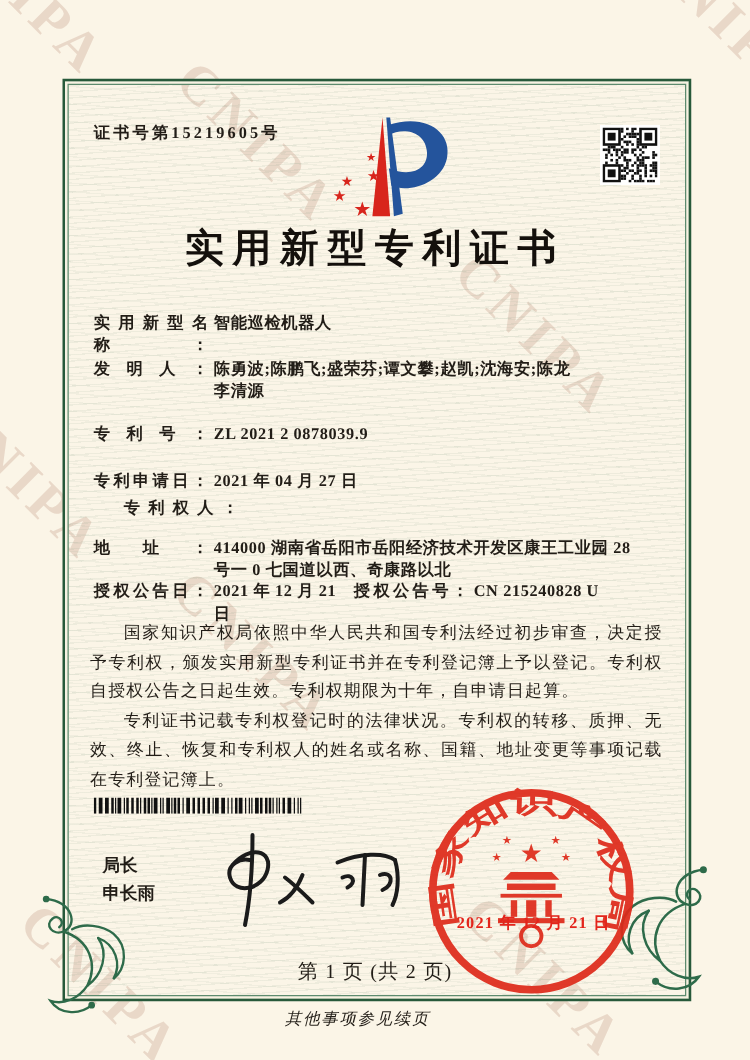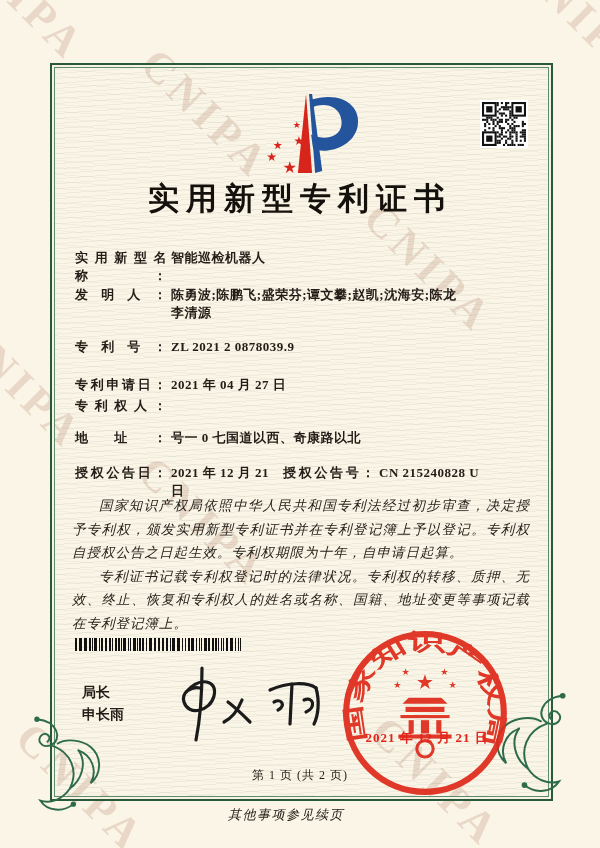--- a/index.html
+++ b/index.html
@@ -21,32 +21,32 @@
   .qr-box{position:absolute;left:480px;top:100px;width:48px;height:48px;background:#fff;
           display:flex;align-items:center;justify-content:center;}
   .title{position:absolute;top:178px;left:0;right:0;text-align:center;
          font-size:31px;font-weight:bold;letter-spacing:7px;color:#14100c;}
   .row{position:absolute;left:75px;width:455px;display:flex;font-size:13px;
        font-weight:600;letter-spacing:0.5px;line-height:17.5px;}
   .lab{flex:none;width:92px;display:inline-block;text-align:justify;text-align-last:justify;}
   .val{flex:1;margin-left:4px;}
   .val2fix{flex:none;width:112px;margin-left:4px;}
   .body-text{position:absolute;left:72px;top:494px;width:458px;font-size:13.5px;
-             line-height:23.5px;font-style:italic;text-align:justify;letter-spacing:1px;}
+             line-height:23.5px;text-align:justify;letter-spacing:1px;}
   .body-text p{margin:0;text-indent:2em;}
   .barcode{position:absolute;left:75px;top:638px;}
   .sig-title{position:absolute;left:82px;top:684px;font-size:14px;font-weight:700;
              font-family:Liberation Mono, monospace;}
   .sig-name{position:absolute;left:82px;top:706px;font-size:14px;font-weight:700;
             font-family:"Liberation Sans","DejaVu Sans",sans-serif;}
   .signature{position:absolute;left:158px;top:662px;z-index:4;}
   .seal{position:absolute;left:338px;top:626px;z-index:4;opacity:0.93;}
   .seal-date{position:absolute;left:352px;top:729px;width:150px;text-align:center;
              font-size:13px;font-weight:700;letter-spacing:1px;color:#e3241b;z-index:5;}
-  .page-info{position:absolute;top:767px;left:0;right:0;text-align:center;font-size:12px;letter-spacing:1px;}
+  .page-info{position:absolute;top:767px;left:0;right:0;text-align:center;font-size:16px;letter-spacing:1px;}
   .continuation{position:absolute;top:806px;left:0;width:572px;text-align:center;
                 font-style:italic;font-size:13px;letter-spacing:1.5px;}
   .ornament{position:absolute;z-index:3;}
   .orn-left{left:30px;top:716px;transform:scaleX(-1);}
   .orn-right{left:488px;top:690px;}
 </style>
 </head>
 <body>
 
 <div class="page">
@@ -80,20 +80,21 @@
       <path d="M66,32 C42,40 34,62 44,82 C30,72 24,52 34,38"></path>
       <path d="M44,82 C52,94 66,100 78,96 C70,108 52,110 40,100"></path>
       <path d="M34,38 C18,44 12,62 20,76 C8,66 6,46 20,34 C30,26 48,24 58,30"></path>
       <circle cx="82" cy="2" r="2" fill="#2e6b4a"></circle>
       <circle cx="40" cy="100" r="2" fill="#2e6b4a"></circle>
     </g>
   </svg>
 
   <div class="content">
 
+    <div class="cert-no">证书号第15219605号</div>
 
     <svg style="position:absolute;left:248px;top:90px;" width="114" height="86" viewBox="0 0 112 85">
       <path d="M61,10 C92,0 112,16 108,36 C104,56 78,64 64,58 L62,44 C80,52 94,44 92,30 C90,14 72,12 62,18 Z" fill="#24549c"></path>
       <polygon points="60,4 66,82 73,80 63,4" fill="#24549c"></polygon>
       <polygon points="57,4 49,82 63,82" fill="#d8251c"></polygon>
       <text x="48" y="38" font-size="9" fill="#d8251c" text-anchor="middle">★</text>
       <text x="50" y="54" font-size="12" fill="#d8251c" text-anchor="middle">★</text>
       <text x="29" y="58" font-size="11" fill="#d8251c" text-anchor="middle">★</text>
       <text x="23" y="70" font-size="12" fill="#d8251c" text-anchor="middle">★</text>
       <text x="41" y="82" font-size="16" fill="#d8251c" text-anchor="middle">★</text>
@@ -259,26 +260,27 @@
       </span>
     </div>
     <div class="row" style="top:338px;">
       <span class="lab">专利号：</span>
       <span class="val">ZL 2021 2 0878039.9</span>
     </div>
     <div class="row" style="top:360px;margin-top:16px;">
       <span class="lab">专利申请日：</span>
       <span class="val">2021 年 04 月 27 日</span>
     </div>
-    <div class="row" style="top:397px;">
+    <div class="row" style="top:397px;margin-left:24px;">
       <span class="lab">专利权人：</span>
     </div>
     <div class="row" style="top:429px;">
       <span class="lab">地址：</span>
       <span class="val">
+        <div>414000 湖南省岳阳市岳阳经济技术开发区康王工业园 28</div>
         <div>号一 0 七国道以西、奇康路以北</div>
       </span>
     </div>
     <div class="row" style="top:464px;">
       <span class="lab">授权公告日：</span>
       <span class="val2fix">2021 年 12 月 21 日</span>
       <span class="lab">授权公告号：</span>
       <span class="val">CN 215240828 U</span>
     </div>
 

